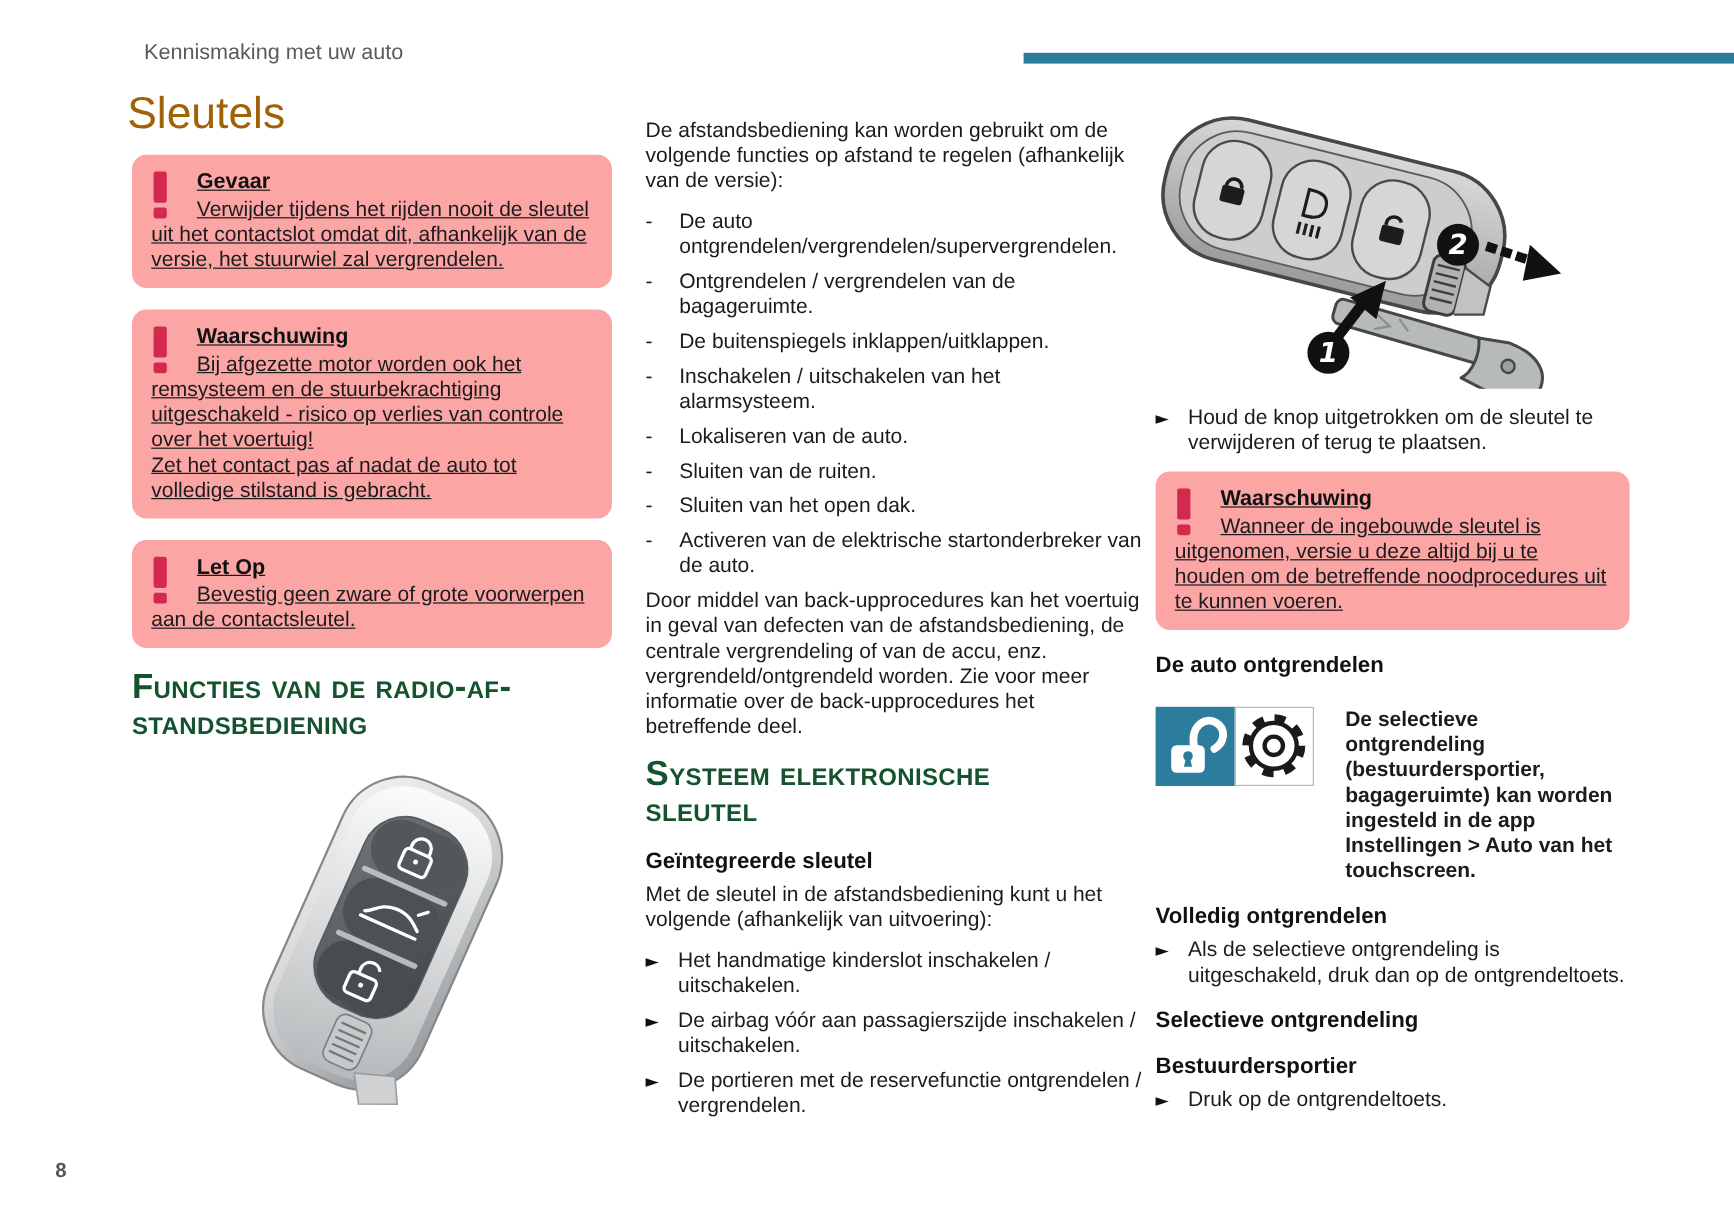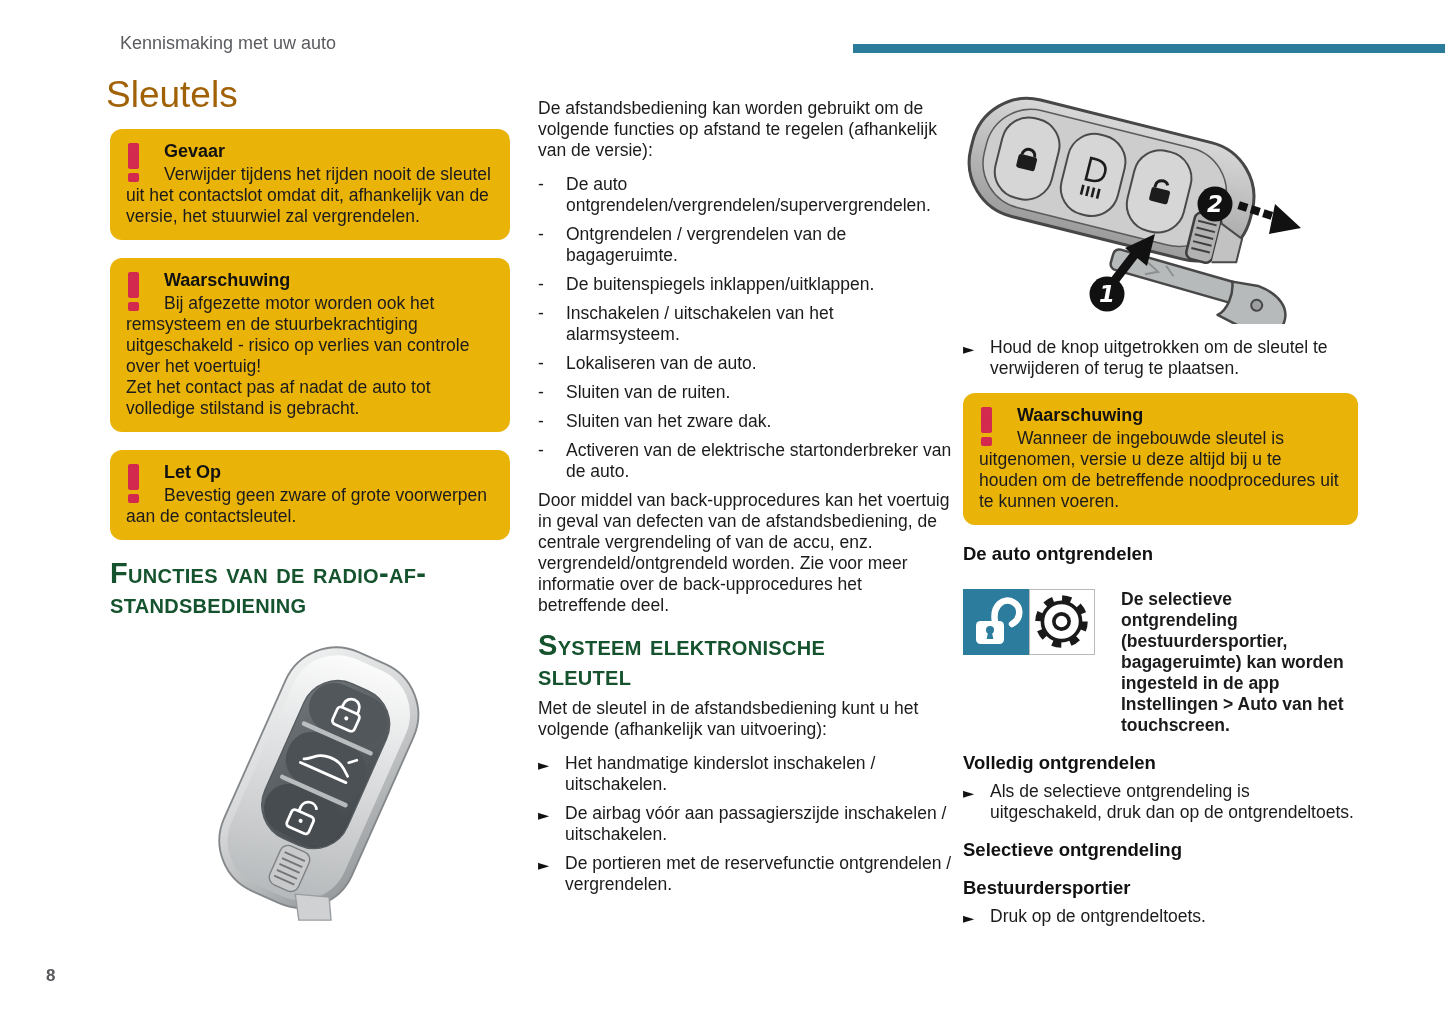--- a/index.html
+++ b/index.html
@@ -9,21 +9,21 @@
   .doc-header { position:absolute; left:120px; top:33px; font-size:18px; color:#5a5b5f; }
   .header-bar { position:absolute; left:853px; top:44px; width:592px; height:9px; background:#2b7b9a; }
   .page-title { position:absolute; left:106px; top:74px; font-size:37px; color:#a16207; }
   .page-number { position:absolute; left:46px; top:966px; font-size:17px; font-weight:bold; color:#57585c; }
 
   .col { position:absolute; font-size:17.5px; line-height:21px; }
   .col1 { left:110px; top:129px; width:400px; }
   .col2 { left:538px; top:98px;  width:414px; }
   .col3 { left:963px; top:80px;  width:395px; }
 
-  .warnbox { background:#eab308; border-radius:12px; padding:11px 16px 13px 16px; margin-bottom:18px; }
+  .warnbox { background:#fca5a5; border-radius:12px; padding:11px 16px 13px 16px; margin-bottom:18px;text-decoration:underline; }
   .warnbox::after { content:""; display:block; clear:both; }
   .exico { float:left; width:24px; margin:3px 12px 2px 2px; }
   .exico .bar { width:11px; height:26px; background:#d4294e; border-radius:2px; }
   .exico .dot { width:11px; height:9px;  background:#d4294e; border-radius:2px; margin-top:4px; }
   .warnbox h4 { margin:0 0 1px 0; font-size:18px; line-height:23px; color:#111; }
   .warnbox .bp { margin:0; }
 
   .section-heading { font-weight:bold; font-variant:small-caps; font-size:29px; line-height:30px; letter-spacing:0.3px; color:#14532d; margin:14px 0 8px 0; }
   .subhead { font-weight:bold; font-size:18.5px; line-height:22px; margin:16px 0 7px 0; color:#111; }
 
@@ -177,36 +177,37 @@
           <span class="li-text">Lokaliseren van de auto.</span>
         </div>
 
         <div class="li">
           <span class="marker-dash">-</span>
           <span class="li-text">Sluiten van de ruiten.</span>
         </div>
 
         <div class="li">
           <span class="marker-dash">-</span>
-          <span class="li-text">Sluiten van het zware dak.</span>
+          <span class="li-text">Sluiten van het open dak.</span>
         </div>
 
         <div class="li">
           <span class="marker-dash">-</span>
           <span class="li-text">Activeren van de elektrische startonderbreker van de auto.</span>
         </div>
       </div>
 
     <div class="para">Door middel van back-upprocedures kan het voertuig in geval van defecten van de afstandsbediening, de centrale vergrendeling of van de accu, enz. vergrendeld/ontgrendeld worden. Zie voor meer informatie over de back-upprocedures het betreffende deel.</div>
 
     <div class="section-heading">
       <div>Systeem elektronische</div>
       <div>sleutel</div>
     </div>
 
+    <div class="subhead">Geïntegreerde sleutel</div>
     <div class="para">Met de sleutel in de afstandsbediening kunt u het volgende (afhankelijk van uitvoering):</div>
 
     <div class="list">
 
         <div class="li">
           <span class="marker-arrow">►</span>
           <span class="li-text">Het handmatige kinderslot inschakelen / uitschakelen.</span>
         </div>
 
         <div class="li">

